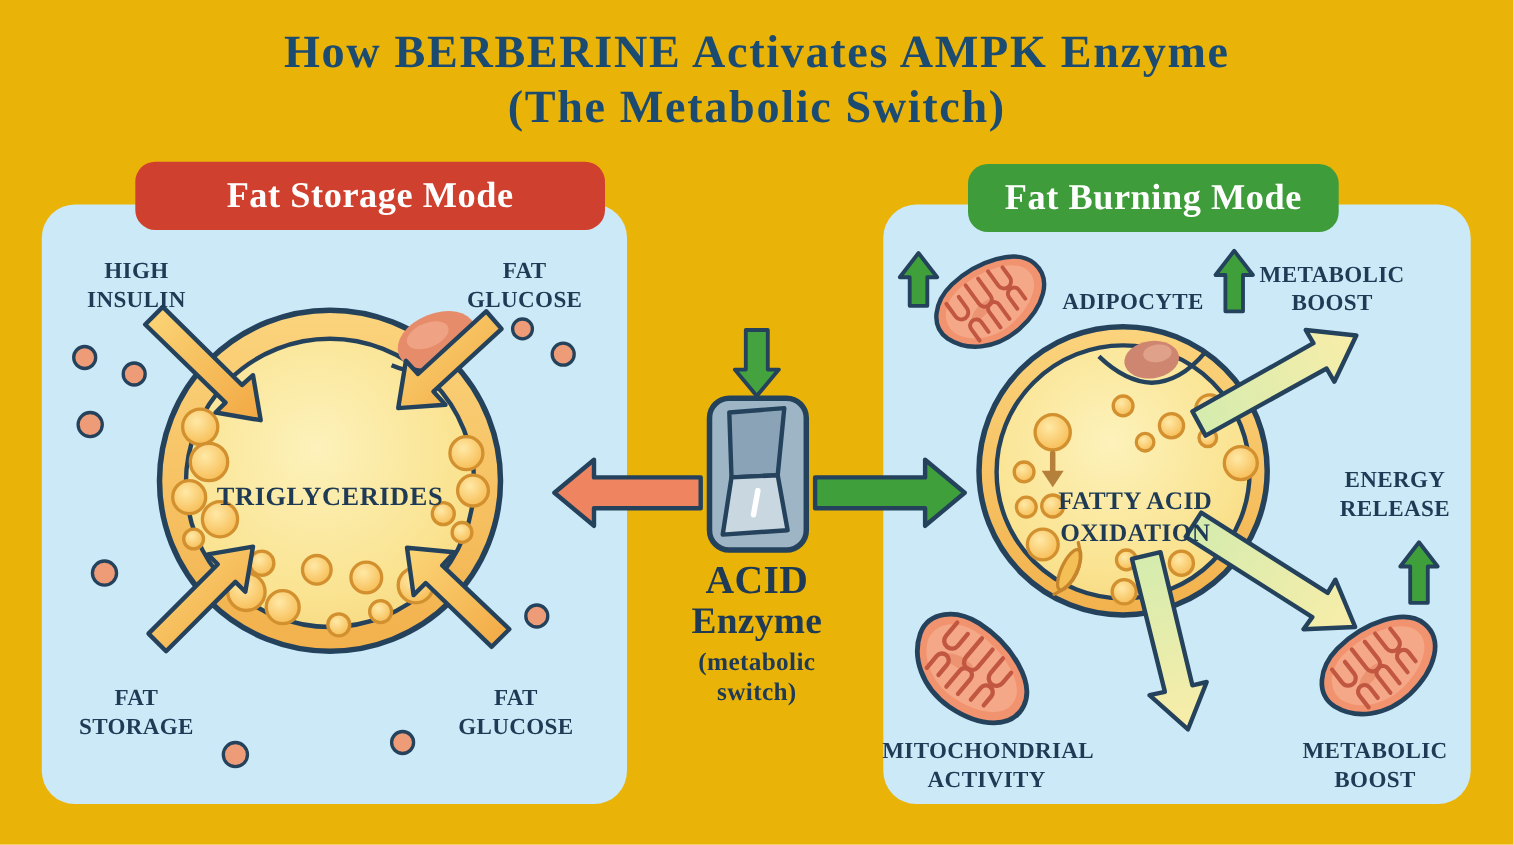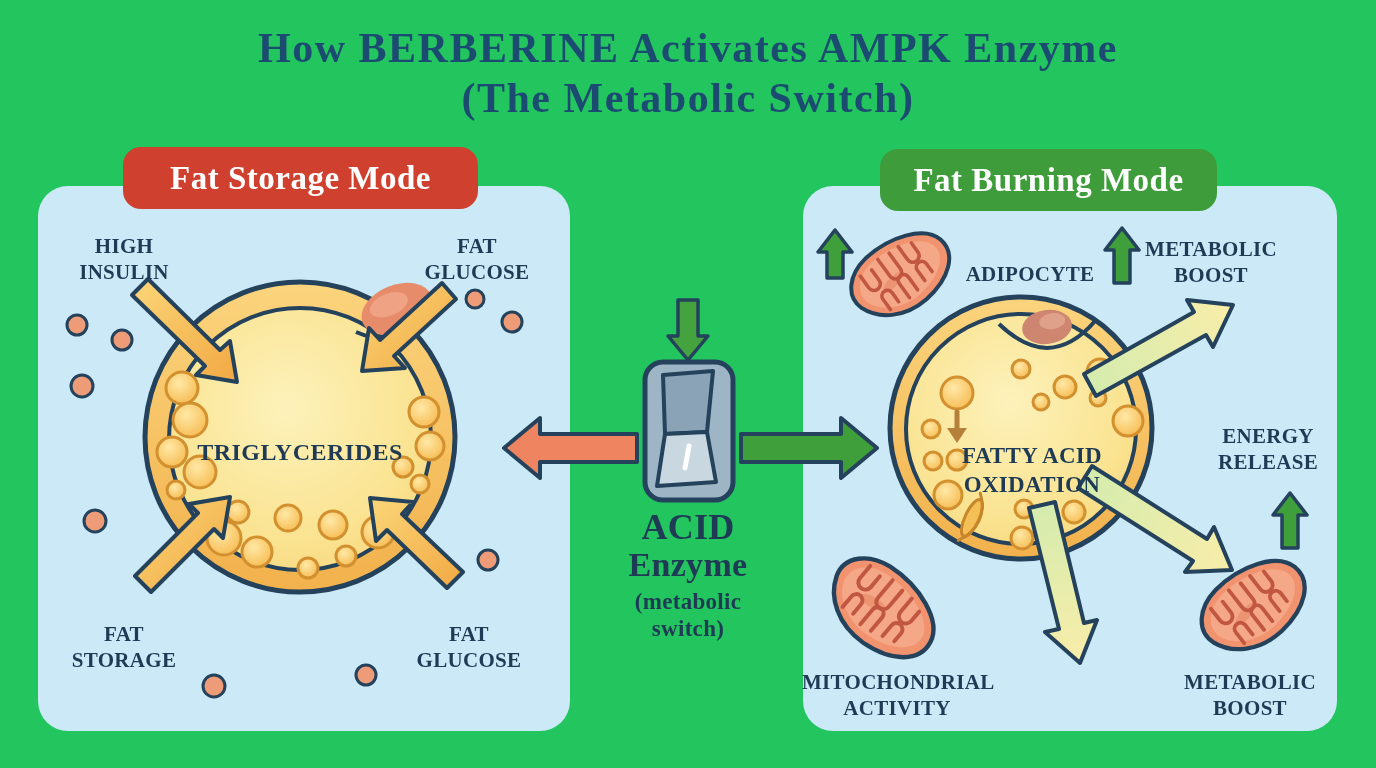--- a/index.html
+++ b/index.html
@@ -1,36 +1,36 @@
 <!DOCTYPE html>
 <html><head>
 <meta charset="utf-8">
 <style>
   html,body{margin:0;padding:0;background:#ffffff;}
   .stage{
-    position:relative;width:1376px;height:768px;background:#22c55e;overflow:hidden;
+    position:relative;width:1376px;height:768px;background:#eab308;overflow:hidden;
     font-family:"Liberation Serif","DejaVu Serif",serif;
   }
   .title{
     position:absolute;left:0;right:0;top:24px;text-align:center;z-index:3;
     color:#1c4b72;font-weight:bold;font-size:42px;line-height:1.18;
     letter-spacing:1.5px;white-space:pre-line;
   }
   .panel{
     position:absolute;top:186px;height:545px;background:#cbe9f6;border-radius:30px;z-index:0;
   }
   .panel.left{left:38px;width:532px;}
   .panel.right{left:803px;width:534px;}
   .art{position:absolute;left:0;top:0;z-index:1;pointer-events:none;}
   .mode-pill{
     position:absolute;z-index:2;height:62px;border-radius:18px;color:#fff;
     display:flex;align-items:center;justify-content:center;
     font-weight:bold;font-size:33px;letter-spacing:0.5px;
   }
-  .mode-pill.red{left:123px;top:147px;width:355px;background:#d0402e;}
+  .mode-pill.red{left:123px;top:147px;width:427px;background:#d0402e;}
   .mode-pill.green{left:880px;top:149px;width:337px;background:#3f9c3b;}
   .berberine-pill{
     position:absolute;z-index:2;left:585px;top:243px;width:206px;height:50px;
     border-radius:10px;background:#16567c;color:#ffffff;
     display:flex;align-items:center;justify-content:center;
     font-weight:bold;font-size:27px;letter-spacing:1px;
   }
   .lbl{
     position:absolute;z-index:2;color:#1e3a55;font-weight:bold;text-align:center;
     white-space:pre-line;font-size:21px;line-height:1.25;letter-spacing:0.3px;

